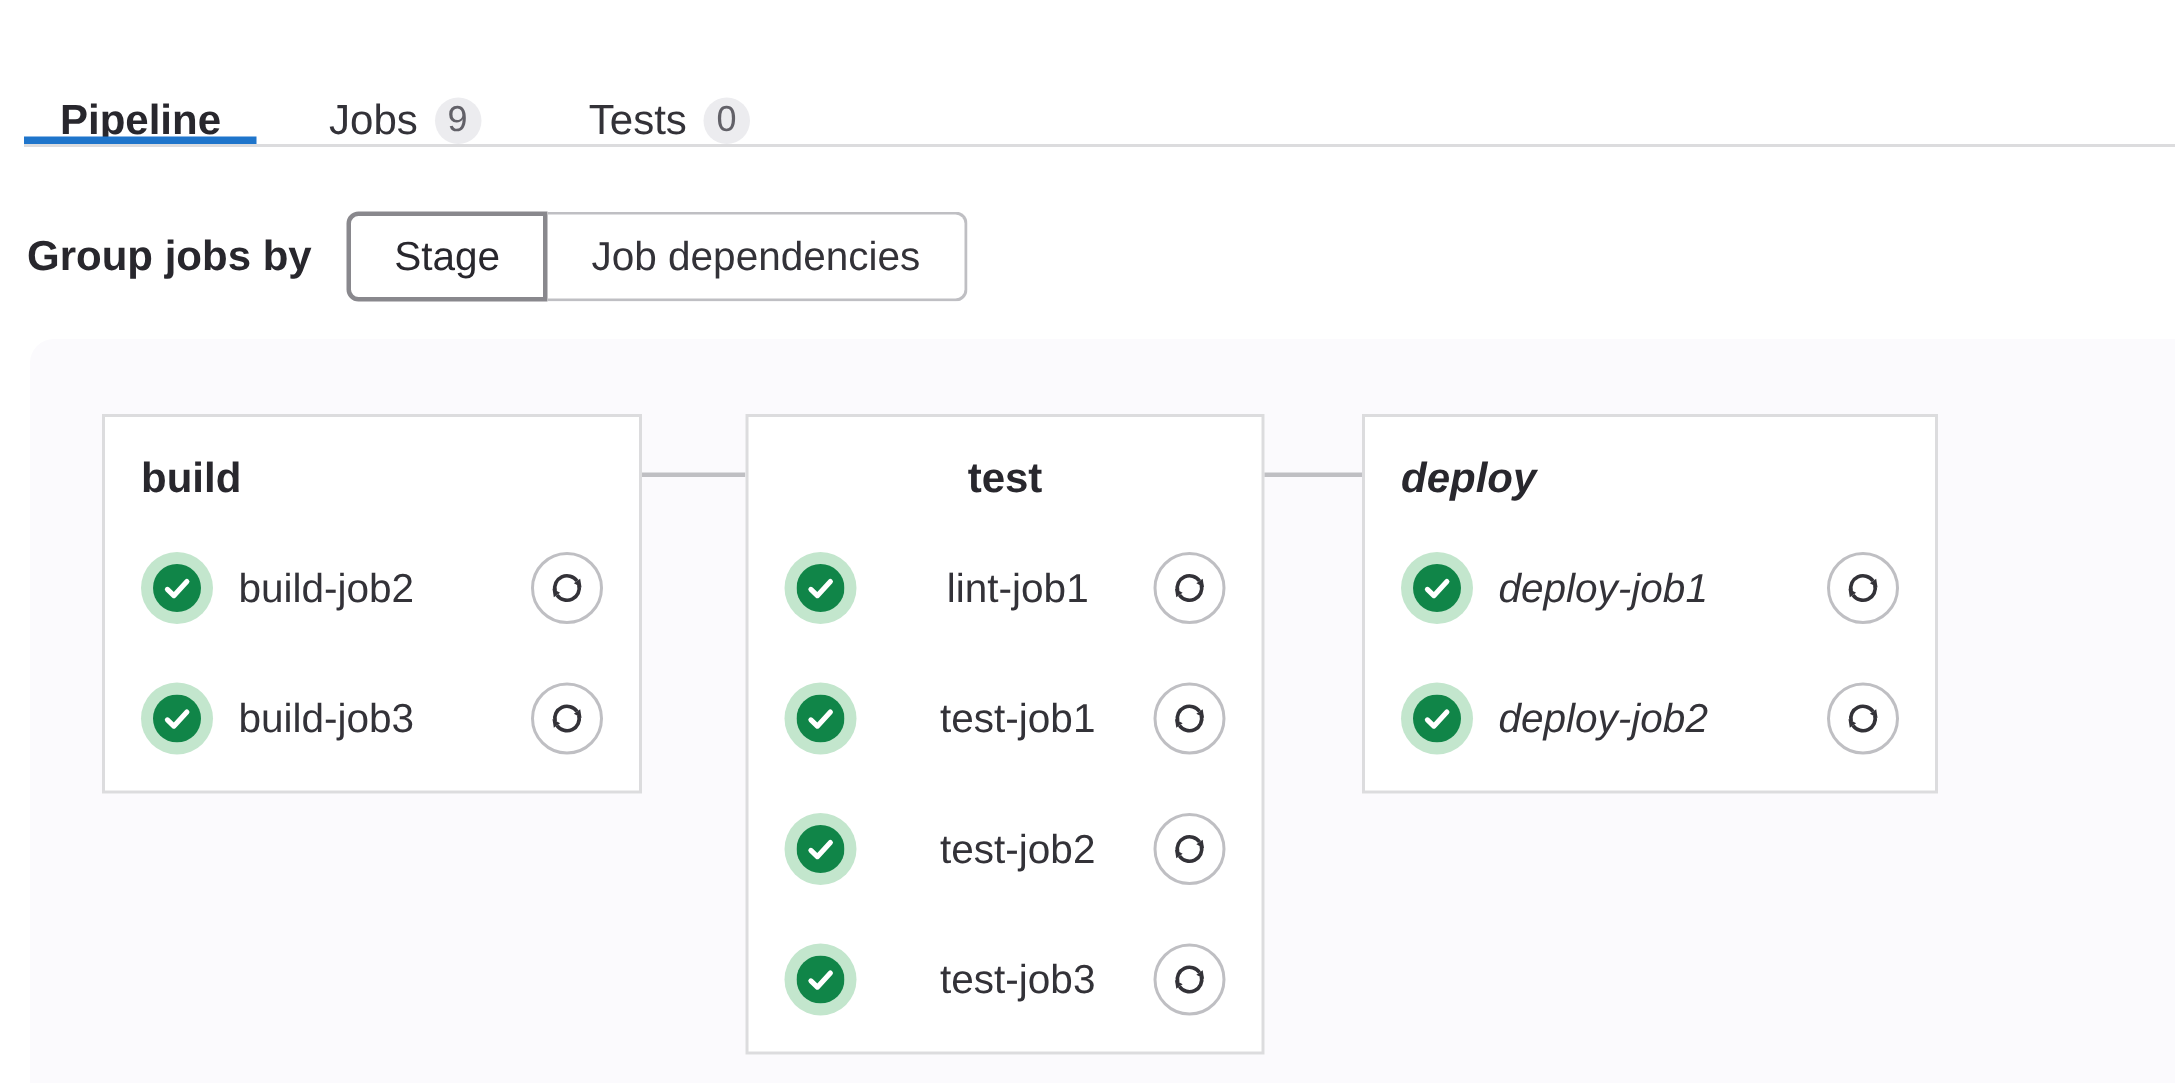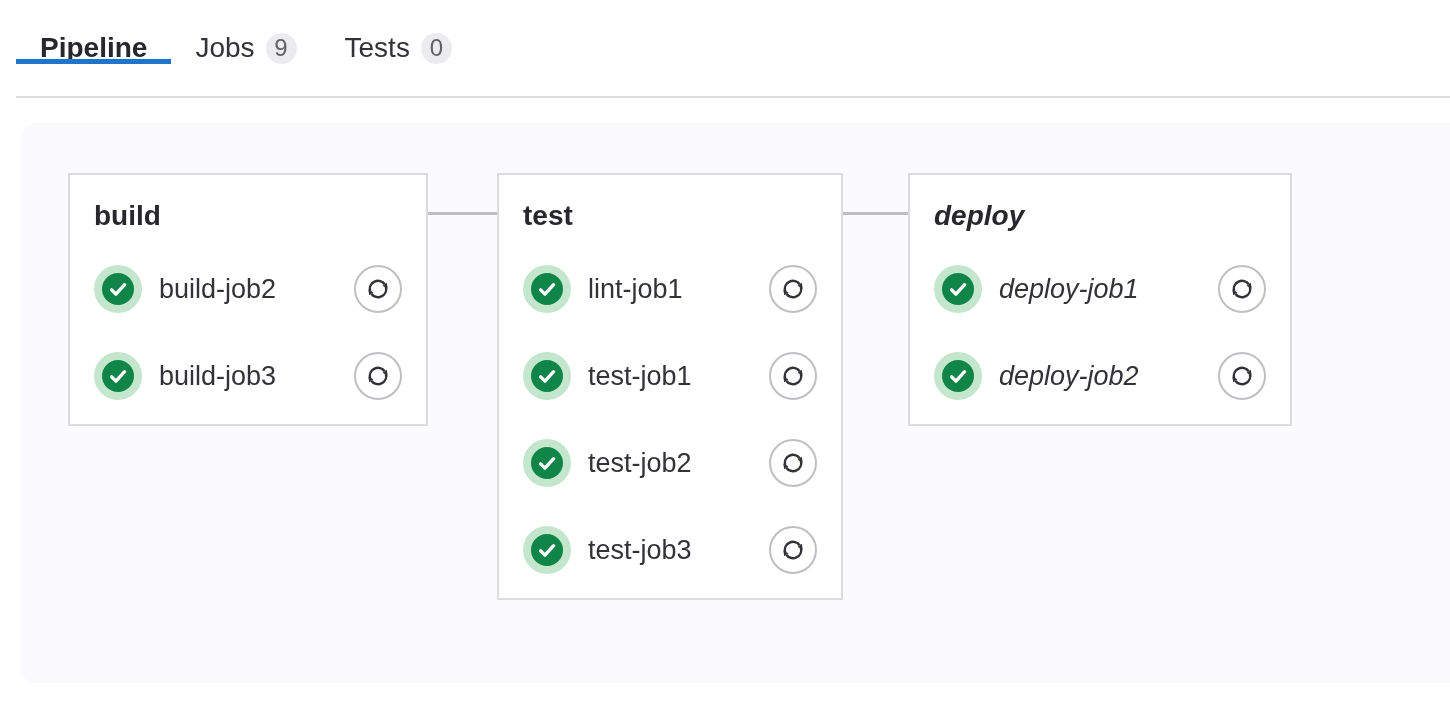--- a/index.html
+++ b/index.html
@@ -1,21 +1,21 @@
 <!DOCTYPE html>
 <html><head>
 <meta charset="utf-8">
 <style>
   * { margin:0; padding:0; box-sizing:border-box; }
   html,body { width:1450px; height:722px; overflow:hidden; background:#fff;
     font-family:"Liberation Sans","DejaVu Sans",sans-serif; color:#333238; }
 
   
-  .tabs { display:flex; align-items:center; height:98px; margin-left:16px;
-    border-bottom:2px solid #dcdcde; }
+  .tabs { display:flex; align-items:flex-end; height:98px; margin-left:16px;
+    border-bottom:2px solid #dcdcde;gap:24px; }
   .tab { position:relative; display:flex; align-items:center; gap:11px;
     padding:0 24px; font-size:28px; color:#333238; cursor:pointer; text-decoration:none; }
   .tab.active .tab-label { font-weight:700; color:#28272d; }
   .tab.active::after { content:""; position:absolute; left:0; right:0; bottom:0;
     height:5px; background:#1f75cb; }
   .badge { min-width:31px; height:31px; padding:0 8px; border-radius:16px;
     background:#ececef; color:#626168; font-size:24px; display:flex;
     align-items:center; justify-content:center; }
 
   
@@ -27,21 +27,21 @@
   .seg.selected { border:3px solid #89888d; border-radius:8px 0 0 8px; z-index:2; }
   .seg.unselected { border-left:none; border-radius:0 8px 8px 0; color:#333238; }
 
   
   .graph-container { margin:25px 0 0 20px; width:1460px; height:560px;
     background:#fbfafd; border-radius:16px; padding:50px 0 0 48px; }
   .stages { display:flex; align-items:flex-start; }
   .stage-card { background:#fff; border:2px solid #dcdcde; border-radius:0;
     padding:24px; }
   .stage-card.w-build  { width:360px; }
-  .stage-card.w-test   { width:346px; }
+  .stage-card.w-test   { width:346px;text-align:center; }
   .stage-card.w-deploy { width:384px;font-style:italic; }
   .stage-title { font-size:28px; font-weight:700; color:#28272d;
     line-height:33px; margin-bottom:33px; }
   .connector { width:67px; height:3px; background:#bfbfc3; margin-top:39px;
     flex:none; }
   .job-row { display:flex; align-items:center; height:48px; }
   .job-row + .job-row { margin-top:39px; }
   .ci-halo { width:48px; height:48px; border-radius:50%; background:#c3e6cd;
     display:flex; align-items:center; justify-content:center; flex:none; }
   .job-name { font-size:27px; color:#333238; margin-left:17px; flex:1;
@@ -77,20 +77,27 @@
     <a class="tab">
       <span class="tab-label">Jobs</span>
       <span class="badge">9</span>
     </a>
     <a class="tab">
       <span class="tab-label">Tests</span>
       <span class="badge">0</span>
     </a>
   </nav>
 
+  <div class="controls">
+    <span class="group-label">Group jobs by</span>
+    <div class="segmented">
+      <button class="seg selected">Stage</button>
+      <button class="seg unselected">Job dependencies</button>
+    </div>
+  </div>
 
   <div class="graph-container">
     <div class="stages">
 
       <section class="stage-card w-build">
         <h3 class="stage-title">build</h3>
         <div class="job-row">
           <span class="ci-halo">
             <svg width="32" height="32" viewBox="0 0 32 32">
                 <use href="#sym-check"></use>

